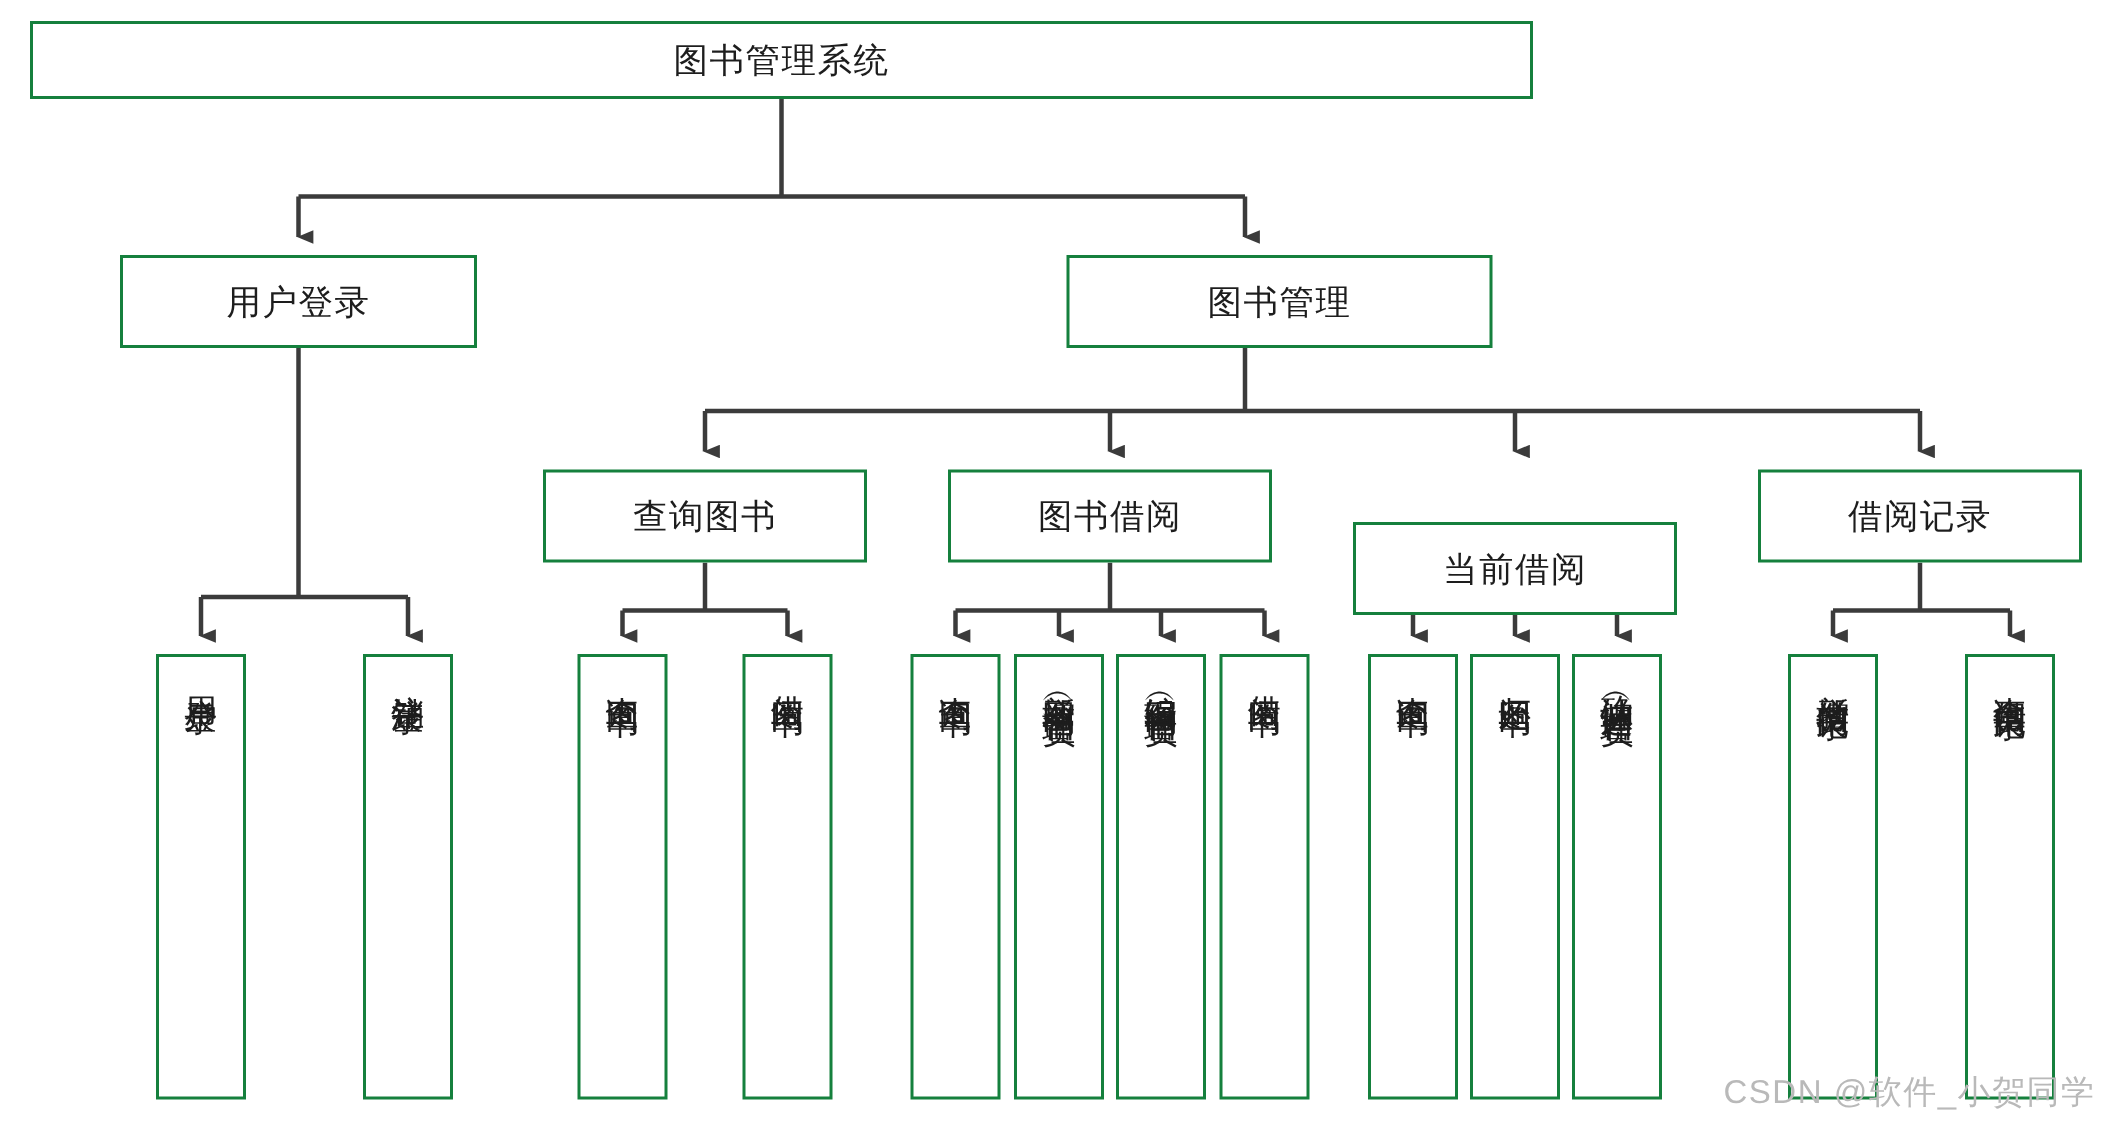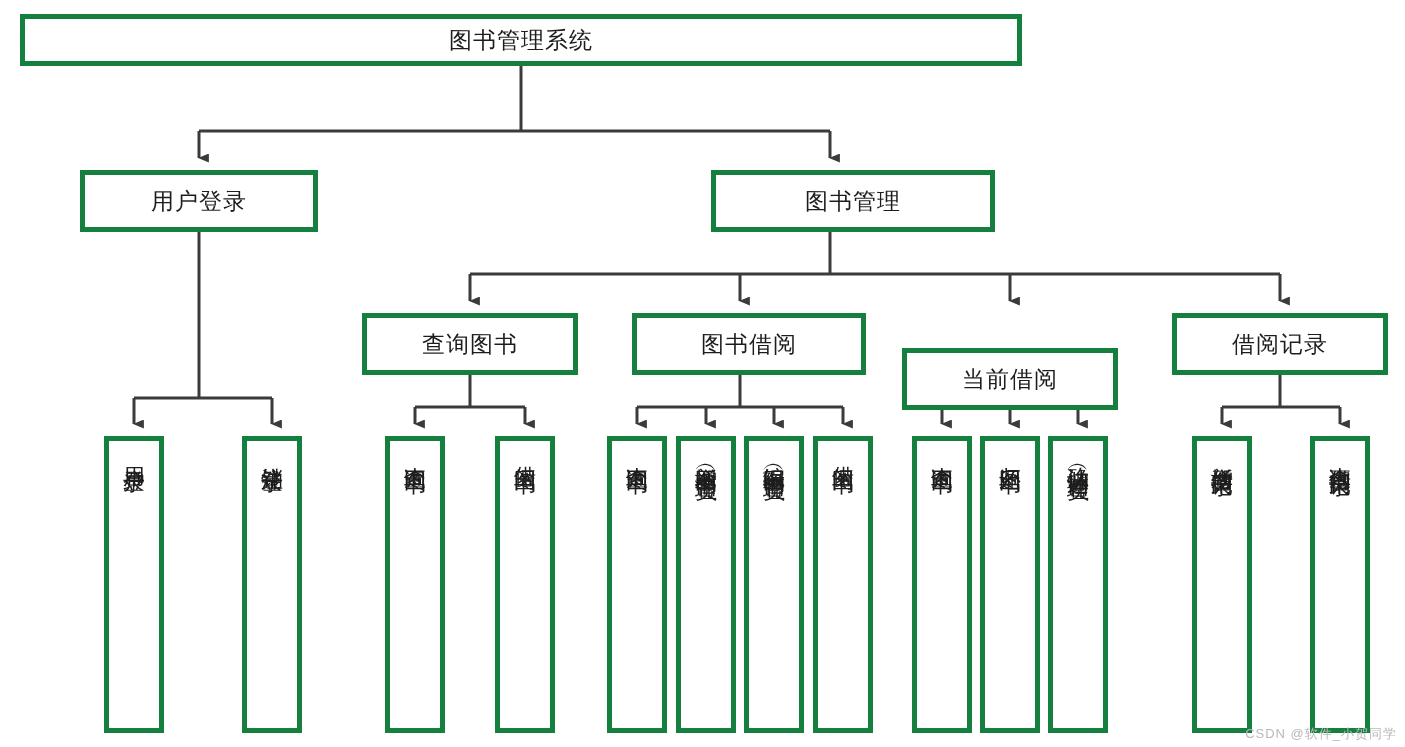--- a/index.html
+++ b/index.html
@@ -22,21 +22,21 @@
     left: 0;
     top: 0;
     width: 1405px;
     height: 747px;
     pointer-events: none;
   }
   .node {
     position: absolute;
     box-sizing: border-box;
     background: #ffffff;
-    border: 5px solid #15803d;
+    border: 2px solid #15803d;
     display: flex;
     align-items: center;
     justify-content: center;
     color: #1d1d1d;
   }
   .node.horiz {
     font-size: 23px;
     letter-spacing: 1px;
   }
   .node.vert {
@@ -49,21 +49,21 @@
     text-orientation: upright;
     line-height: 1.08;
     letter-spacing: 2px;
     white-space: nowrap;
     -webkit-text-orientation: upright;
   }
   .watermark {
     position: absolute;
     right: 8px;
     bottom: 4px;
-    font-size: 13px;
+    font-size: 22px;
     color: #b9b9b9;
     letter-spacing: 1px;
     white-space: nowrap;
   }
 </style>
 </head>
 <body>
 
 <div id="canvas">
 
@@ -124,21 +124,21 @@
   <div class="node horiz" style="left:80px; top:170px; width:238px; height:62px;">
     <span>用户登录</span>
   </div>
   <div class="node horiz" style="left:711px; top:170px; width:284px; height:62px;">
     <span>图书管理</span>
   </div>
 
   <div class="node horiz" style="left:362px; top:313px; width:216px; height:62px;">
     <span>查询图书</span>
   </div>
-  <div class="node horiz" style="left:632px; top:313px; width:234px; height:62px;">
+  <div class="node horiz" style="left:632px; top:313px; width:216px; height:62px;">
     <span>图书借阅</span>
   </div>
   <div class="node horiz" style="left:902px; top:313px; width:216px; height:62px;margin-top:35px;">
     <span>当前借阅</span>
   </div>
   <div class="node horiz" style="left:1172px; top:313px; width:216px; height:62px;align-items:center;">
     <span>借阅记录</span>
   </div>
 
   <div class="node vert" style="left:104px; top:436px; width:60px; height:297px;">

